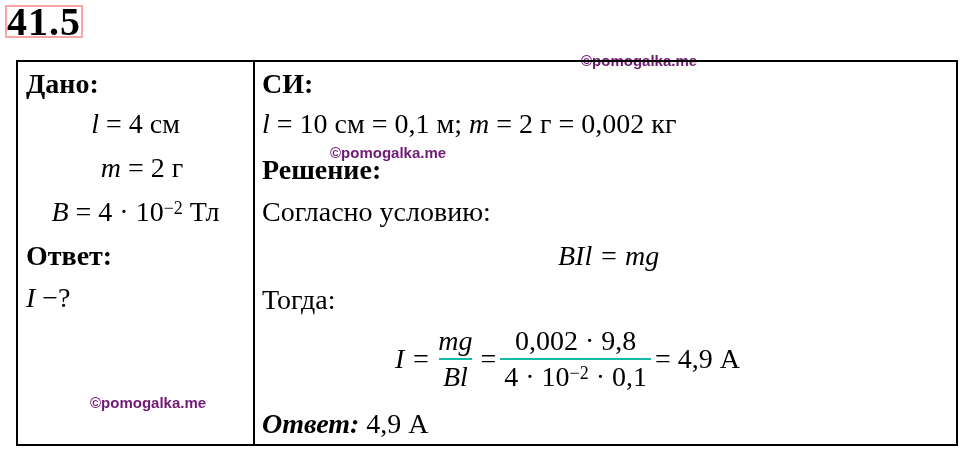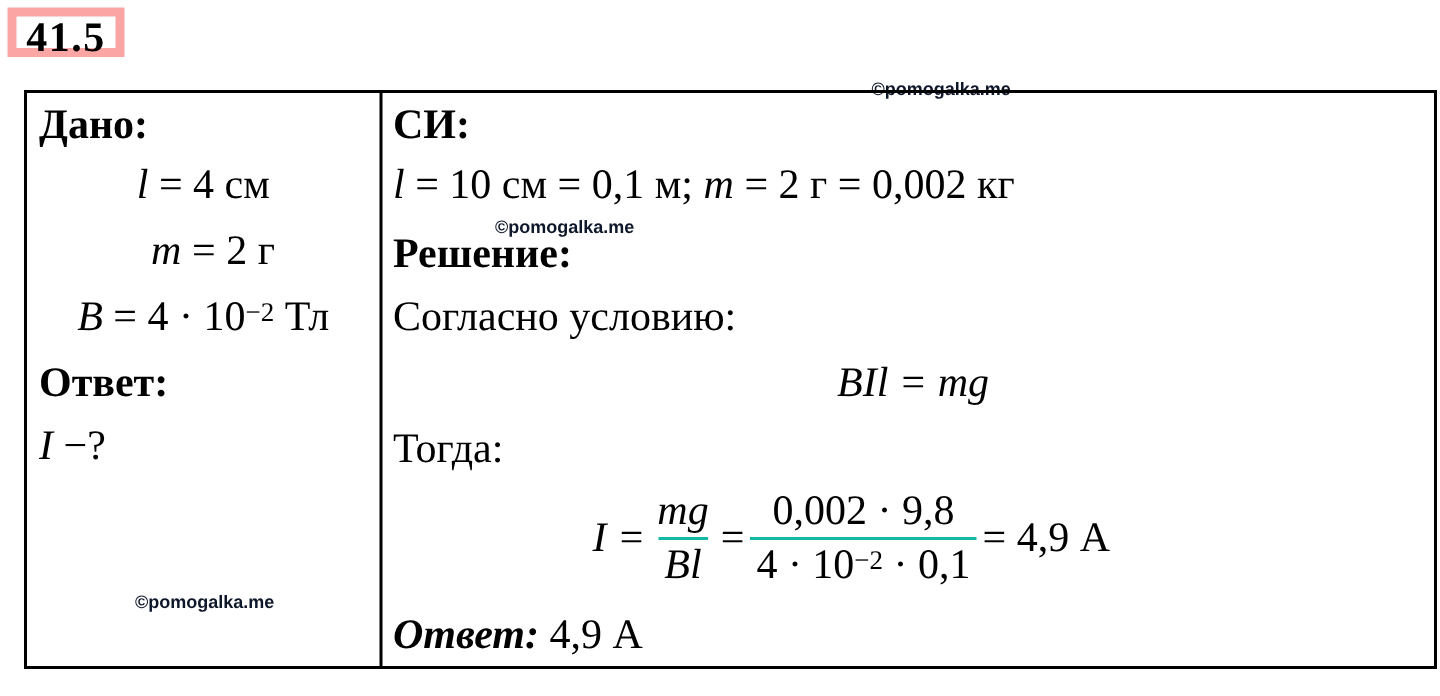--- a/index.html
+++ b/index.html
@@ -1,23 +1,23 @@
 <!DOCTYPE html>
 <html><head>
 <meta charset="utf-8">
 <style>
   html, body { margin:0; padding:0; background:#ffffff; }
   body { width:960px; height:464px; position:relative; overflow:hidden;
          font-family: "Liberation Serif", "DejaVu Serif", serif; color:#000; }
   .num-box { position:absolute; left:5px; top:5px; width:78px; height:33px;
-             border:6px solid #fca5a5; box-sizing:border-box;
-             font-weight:bold; font-size:28px; line-height:30px; text-align:center;
+             border:2px solid #fca5a5; box-sizing:border-box;
+             font-weight:bold; font-size:40px; line-height:30px; text-align:center;
              letter-spacing:1px; }
   .wm { position:absolute; font-family:"Liberation Sans", "DejaVu Sans", sans-serif;
-        font-weight:bold; font-size:12px; color:#0f172a; white-space:nowrap; }
+        font-weight:bold; font-size:15px; color:#701a75; white-space:nowrap; }
   .table { position:absolute; left:16px; top:60px; width:942px; height:386px;
            border:2px solid #000; box-sizing:border-box; }
   .divider { position:absolute; left:235px; top:0; width:2px; height:100%; background:#000; }
   .t { position:absolute; white-space:nowrap; font-size:28px; line-height:32px; }
   .b { font-weight:bold; }
   .i { font-style:italic; }
   .frac { display:inline-flex; flex-direction:column; align-items:center; vertical-align:middle; margin:0 4px; }
   .frac .num { padding:0 4px; line-height:34px; }
   .frac .den { padding:0 4px; border-top:2px solid #14b8a6; line-height:34px; }
   sup { font-size:18px; vertical-align:top; position:relative; top:-4px; }

